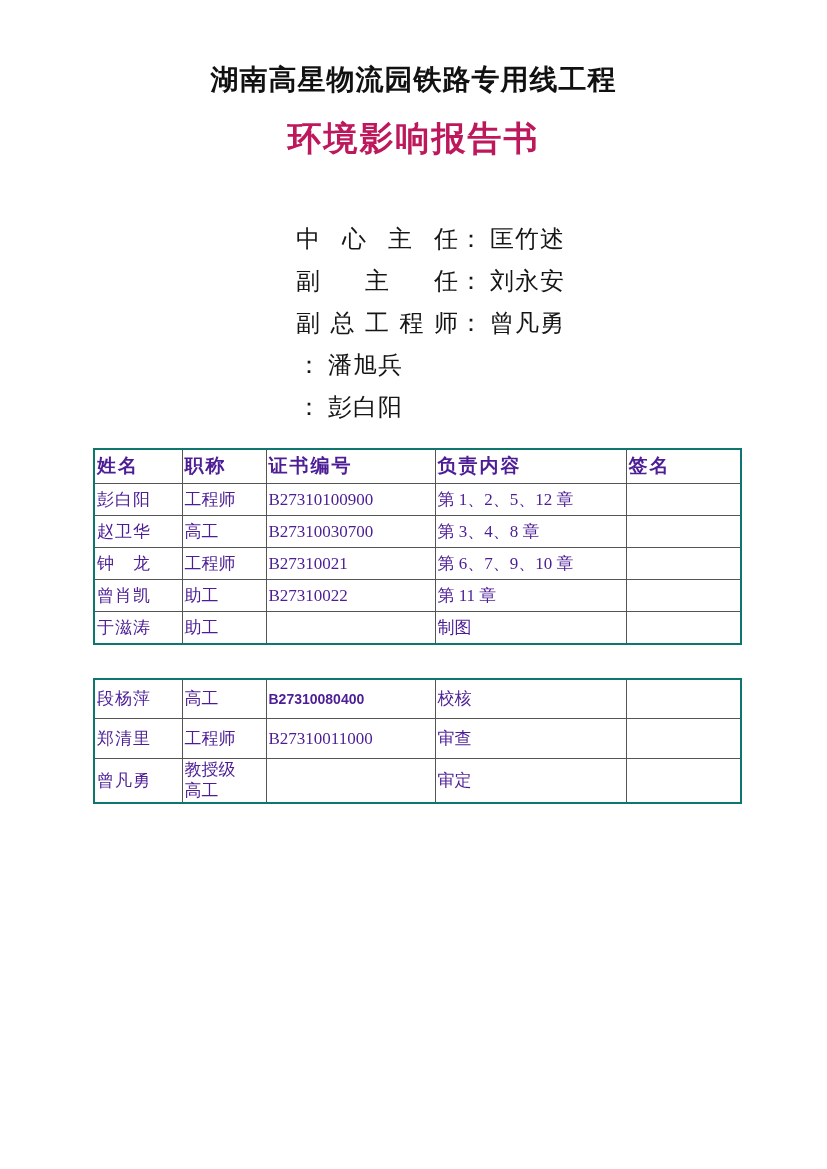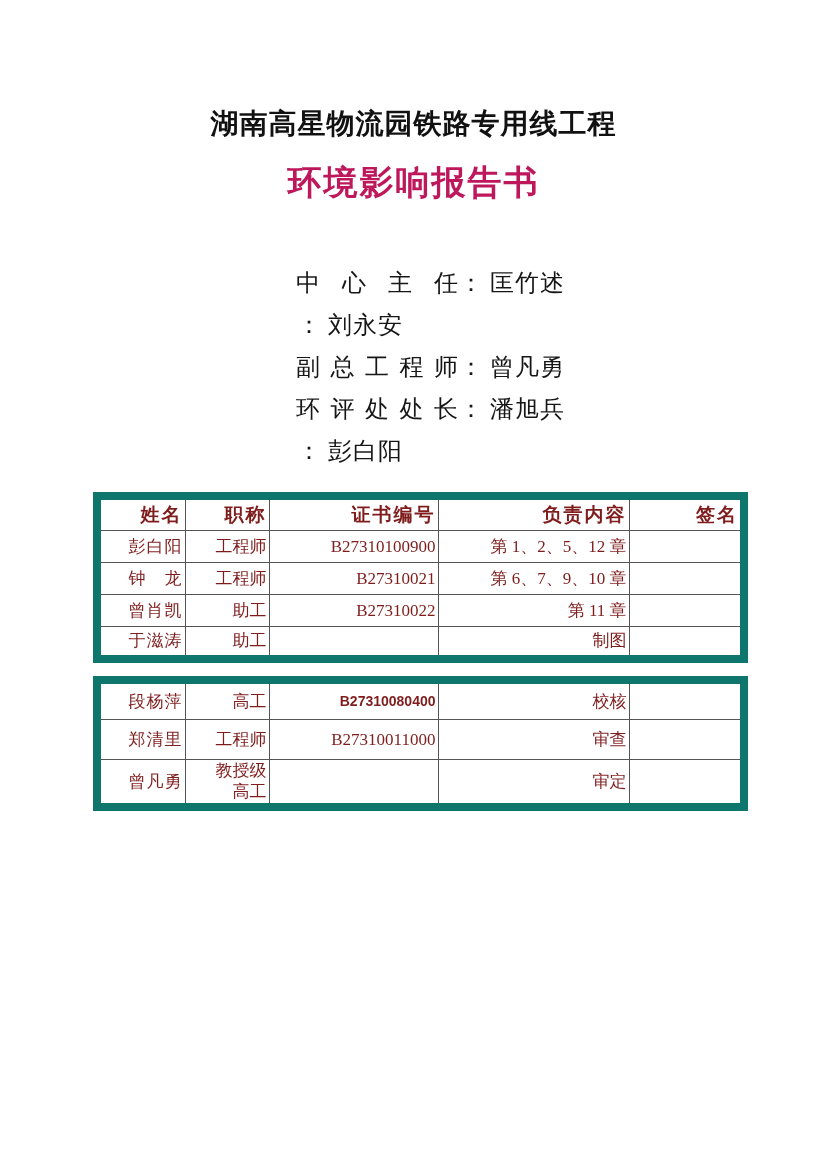--- a/index.html
+++ b/index.html
@@ -2,21 +2,21 @@
 <html><head>
 <meta charset="utf-8">
 <style>
   html, body { margin: 0; padding: 0; background: #ffffff; }
   body {
     width: 827px; height: 1169px;
     font-family: "Liberation Serif", serif;
     color: #161616;
     overflow: hidden;
   }
-  .page { width: 827px; height: 886px; box-sizing: border-box; padding-top: 108px; }
+  .page { width: 827px; height: 886px; box-sizing: border-box; padding-top: 64px; }
 
   .title-main {
     margin: 0; text-align: center;
     font-family: "Liberation Serif", serif;
     font-size: 28px; font-weight: bold; letter-spacing: 1px;
     line-height: 1.15; color: #111;
   }
   .title-sub {
     margin: 24px 0 0; text-align: center;
     font-family: "Liberation Sans", sans-serif;
@@ -40,24 +40,24 @@
   .caption {
     margin-top: 6px; text-align: center;
     font-family: "Liberation Sans", sans-serif;
     font-size: 19px; font-weight: 600; letter-spacing: 1px;
     line-height: 24px; color: #161616;
   }
 
   table.doc-table {
     border-collapse: collapse; table-layout: fixed;
     width: 647px; margin: 20px 0 0 93px;
-    text-align: right; color: #7f1d1d;
-    border: 8px solid #0f766e;
-  }
-  table.doc-table.review { margin-top: 13px; }
+    text-align: left; color: #4c1d95;
+    border: 2px solid #0f766e;
+  }
+  table.doc-table.review { margin-top: 33px; }
   .doc-table th, .doc-table td {
     border: 1px solid #555555;
     padding: 0 2px; vertical-align: middle;
     overflow: hidden;
   }
   .doc-table th {
     font-family: "Liberation Serif", serif;
     font-size: 19px; font-weight: bold; letter-spacing: 2px;
   }
   .doc-table td { font-size: 17px; font-weight: normal; }
@@ -80,30 +80,30 @@
   <h1 class="title-main">湖南高星物流园铁路专用线工程</h1>
   <h2 class="title-sub">环境影响报告书</h2>
 
   <div class="roster">
     <div class="roster-line">
       <span class="roster-label">中心主任</span>
         <span class="roster-colon">：</span>
         <span class="roster-name">匡竹述</span>
     </div>
     <div class="roster-line">
+      <span class="roster-label">副主任</span>
         <span class="roster-colon">：</span>
         <span class="roster-name">刘永安</span>
     </div>
     <div class="roster-line">
       <span class="roster-label">副总工程师</span>
         <span class="roster-colon">：</span>
         <span class="roster-name">曾凡勇</span>
     </div>
     <div class="roster-line">
-      <span class="roster-label">环评处处长</span>
         <span class="roster-colon">：</span>
         <span class="roster-name">潘旭兵</span>
     </div>
     <div class="roster-line">
         <span class="roster-colon">：</span>
         <span class="roster-name">彭白阳</span>
     </div>
   </div>
 
 
@@ -126,20 +126,27 @@
     </thead>
     <tbody>
       <tr>
         <td class="cell-name">彭白阳</td>
         <td class="cell-title">工程师</td>
         <td class="cell-cert">B27310100900</td>
         <td class="cell-duty">第 1、2、5、12 章</td>
         <td class="cell-sign"></td>
       </tr>
       <tr>
+        <td class="cell-name">赵卫华</td>
+        <td class="cell-title">高工</td>
+        <td class="cell-cert">B27310030700</td>
+        <td class="cell-duty">第 3、4、8 章</td>
+        <td class="cell-sign"></td>
+      </tr>
+      <tr>
         <td class="cell-name">钟　龙</td>
         <td class="cell-title">工程师</td>
         <td class="cell-cert">B27310021</td>
         <td class="cell-duty">第 6、7、9、10 章</td>
         <td class="cell-sign"></td>
       </tr>
       <tr>
         <td class="cell-name">曾肖凯</td>
         <td class="cell-title">助工</td>
         <td class="cell-cert">B27310022</td>

